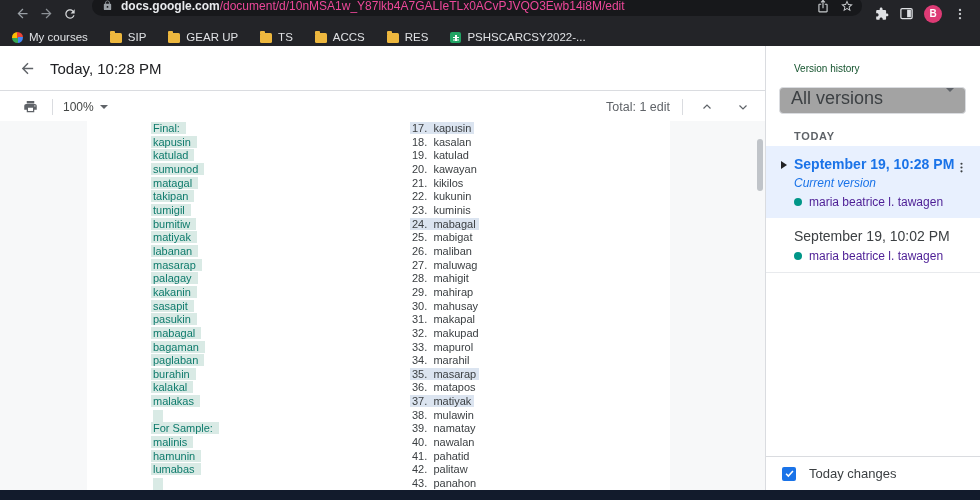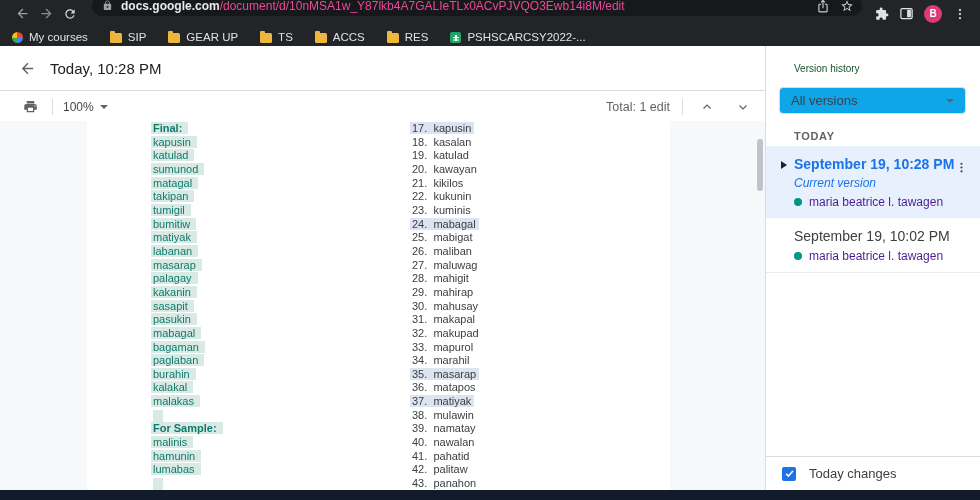--- a/index.html
+++ b/index.html
@@ -45,27 +45,27 @@
 
   .doc-area { position:absolute; top:75px; left:0; width:765px; height:369px; background:#f7f8f9; overflow:hidden; }
   .page { position:absolute; left:87px; top:0; width:583px; height:369px; background:#fff; }
   .doc-scrollbar { position:absolute; left:757px; top:18px; width:6px; height:52px; background:#c0c4c9; border-radius:3px; cursor:pointer; }
 
   .col { position:absolute; top:1px; font-size:11px; color:#3c4043; white-space:pre; }
   .col-left { left:66px; }
   .col-right { left:325px; }
   .row { height:13.66px; line-height:13.6px; }
   .hl-teal { background:#d9eae5; color:#0e7b6c; padding:0 6px 0 2px; margin-left:-2px; }
-  .hl-teal.hdr { font-weight:700; }
+  .hl-teal.hdr { font-weight:400; }
   .hl-sliver { display:inline-block; width:10px; height:12px; background:#d9eae5; vertical-align:middle; }
   .hl-blue { background:#dbe4f0; padding:0 3px 0 2px; margin-left:-2px; }
 
   
   .sb-title { position:absolute; top:17px; left:28px; font-size:10px; color:#14532d; }
-  .sb-select { position:absolute; top:41px; left:13px; right:14px; height:27px; border:1px solid #dadce0; border-radius:4px; display:flex; align-items:center; padding:0 11px; font-size:13px; color:#3c4043; cursor:pointer; background:#0ea5e9; }
+  .sb-select { position:absolute; top:41px; left:13px; right:14px; height:27px; border:1px solid #dadce0; border-radius:4px; display:flex; padding:0 11px; font-size:18px; color:#3c4043; cursor:pointer; background:#a3a3a3; }
   .sb-select .caret-down { margin-left:auto; }
   .sb-group { position:absolute; top:84px; left:28px; font-size:11px; font-weight:700; color:#5f6368; letter-spacing:0.7px; }
   .sb-versions { position:absolute; top:100px; left:0; right:0; }
   .v-item { position:relative; padding:10px 14px 9px 28px; cursor:pointer; }
   .v-item.selected { background:#e8f0fe; }
   .v-tri { position:absolute; left:15px; top:15px; width:0; height:0; border-top:4px solid transparent; border-bottom:4px solid transparent; border-left:6px solid #202124; cursor:pointer; }
   .v-title { font-size:14px; color:#3c4043; }
   .v-item.selected .v-title { color:#1a73e8; font-weight:700; }
   .v-sub { font-size:12px; font-style:italic; color:#1a73e8; margin-top:4px; }
   .v-author { display:flex; align-items:center; gap:7px; margin-top:5px; }

